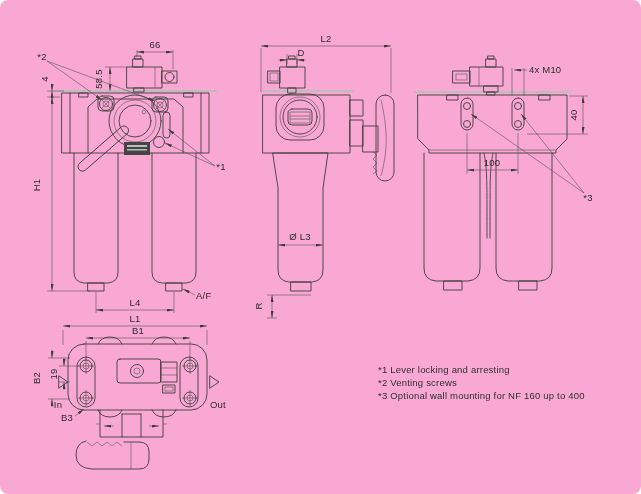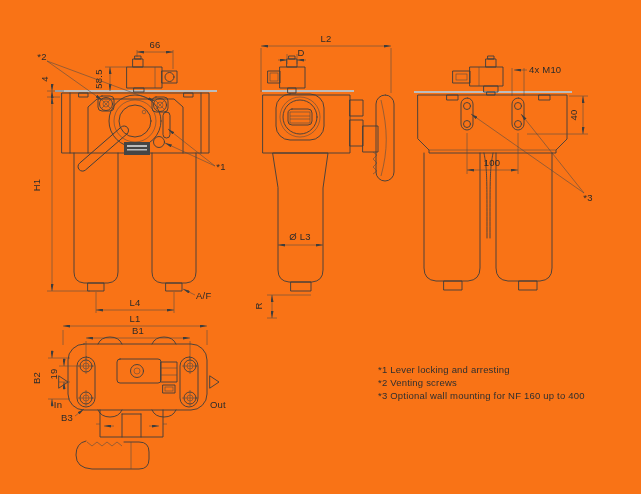--- a/index.html
+++ b/index.html
@@ -1,16 +1,16 @@
 <!DOCTYPE html>
 <html><head>
 <meta charset="utf-8">
 <style>
   html,body{margin:0;padding:0;background:#fff;}
-  #canvas{width:641px;height:494px;background:#f97316;position:relative;font-family:"Liberation Sans",sans-serif;}
+  #canvas{width:641px;height:494px;background:#f9a8d4;position:relative;font-family:"Liberation Sans",sans-serif;border-radius:8px;}
   svg{display:block;}
   .ln{stroke:#3d3d3d;stroke-width:0.9;fill:none;stroke-linejoin:round;stroke-linecap:round;}
   .thin{stroke:#4a4a4a;stroke-width:0.55;fill:none;}
   .dim{stroke:#4a4a4a;stroke-width:0.55;fill:none;}
   .lt{stroke:#bdbdbd;stroke-width:2;fill:none;}
   .txt{font-family:"Liberation Sans",sans-serif;font-size:9.5px;fill:#2b2b2b;letter-spacing:0.2px;}
   .note{font-family:"Liberation Sans",sans-serif;font-size:9.5px;fill:#2f2f2f;letter-spacing:0.2px;}
   .darkfill{fill:#454545;stroke:none;}
   .platebar{fill:#bbbbbb;stroke:none;}
 </style>

